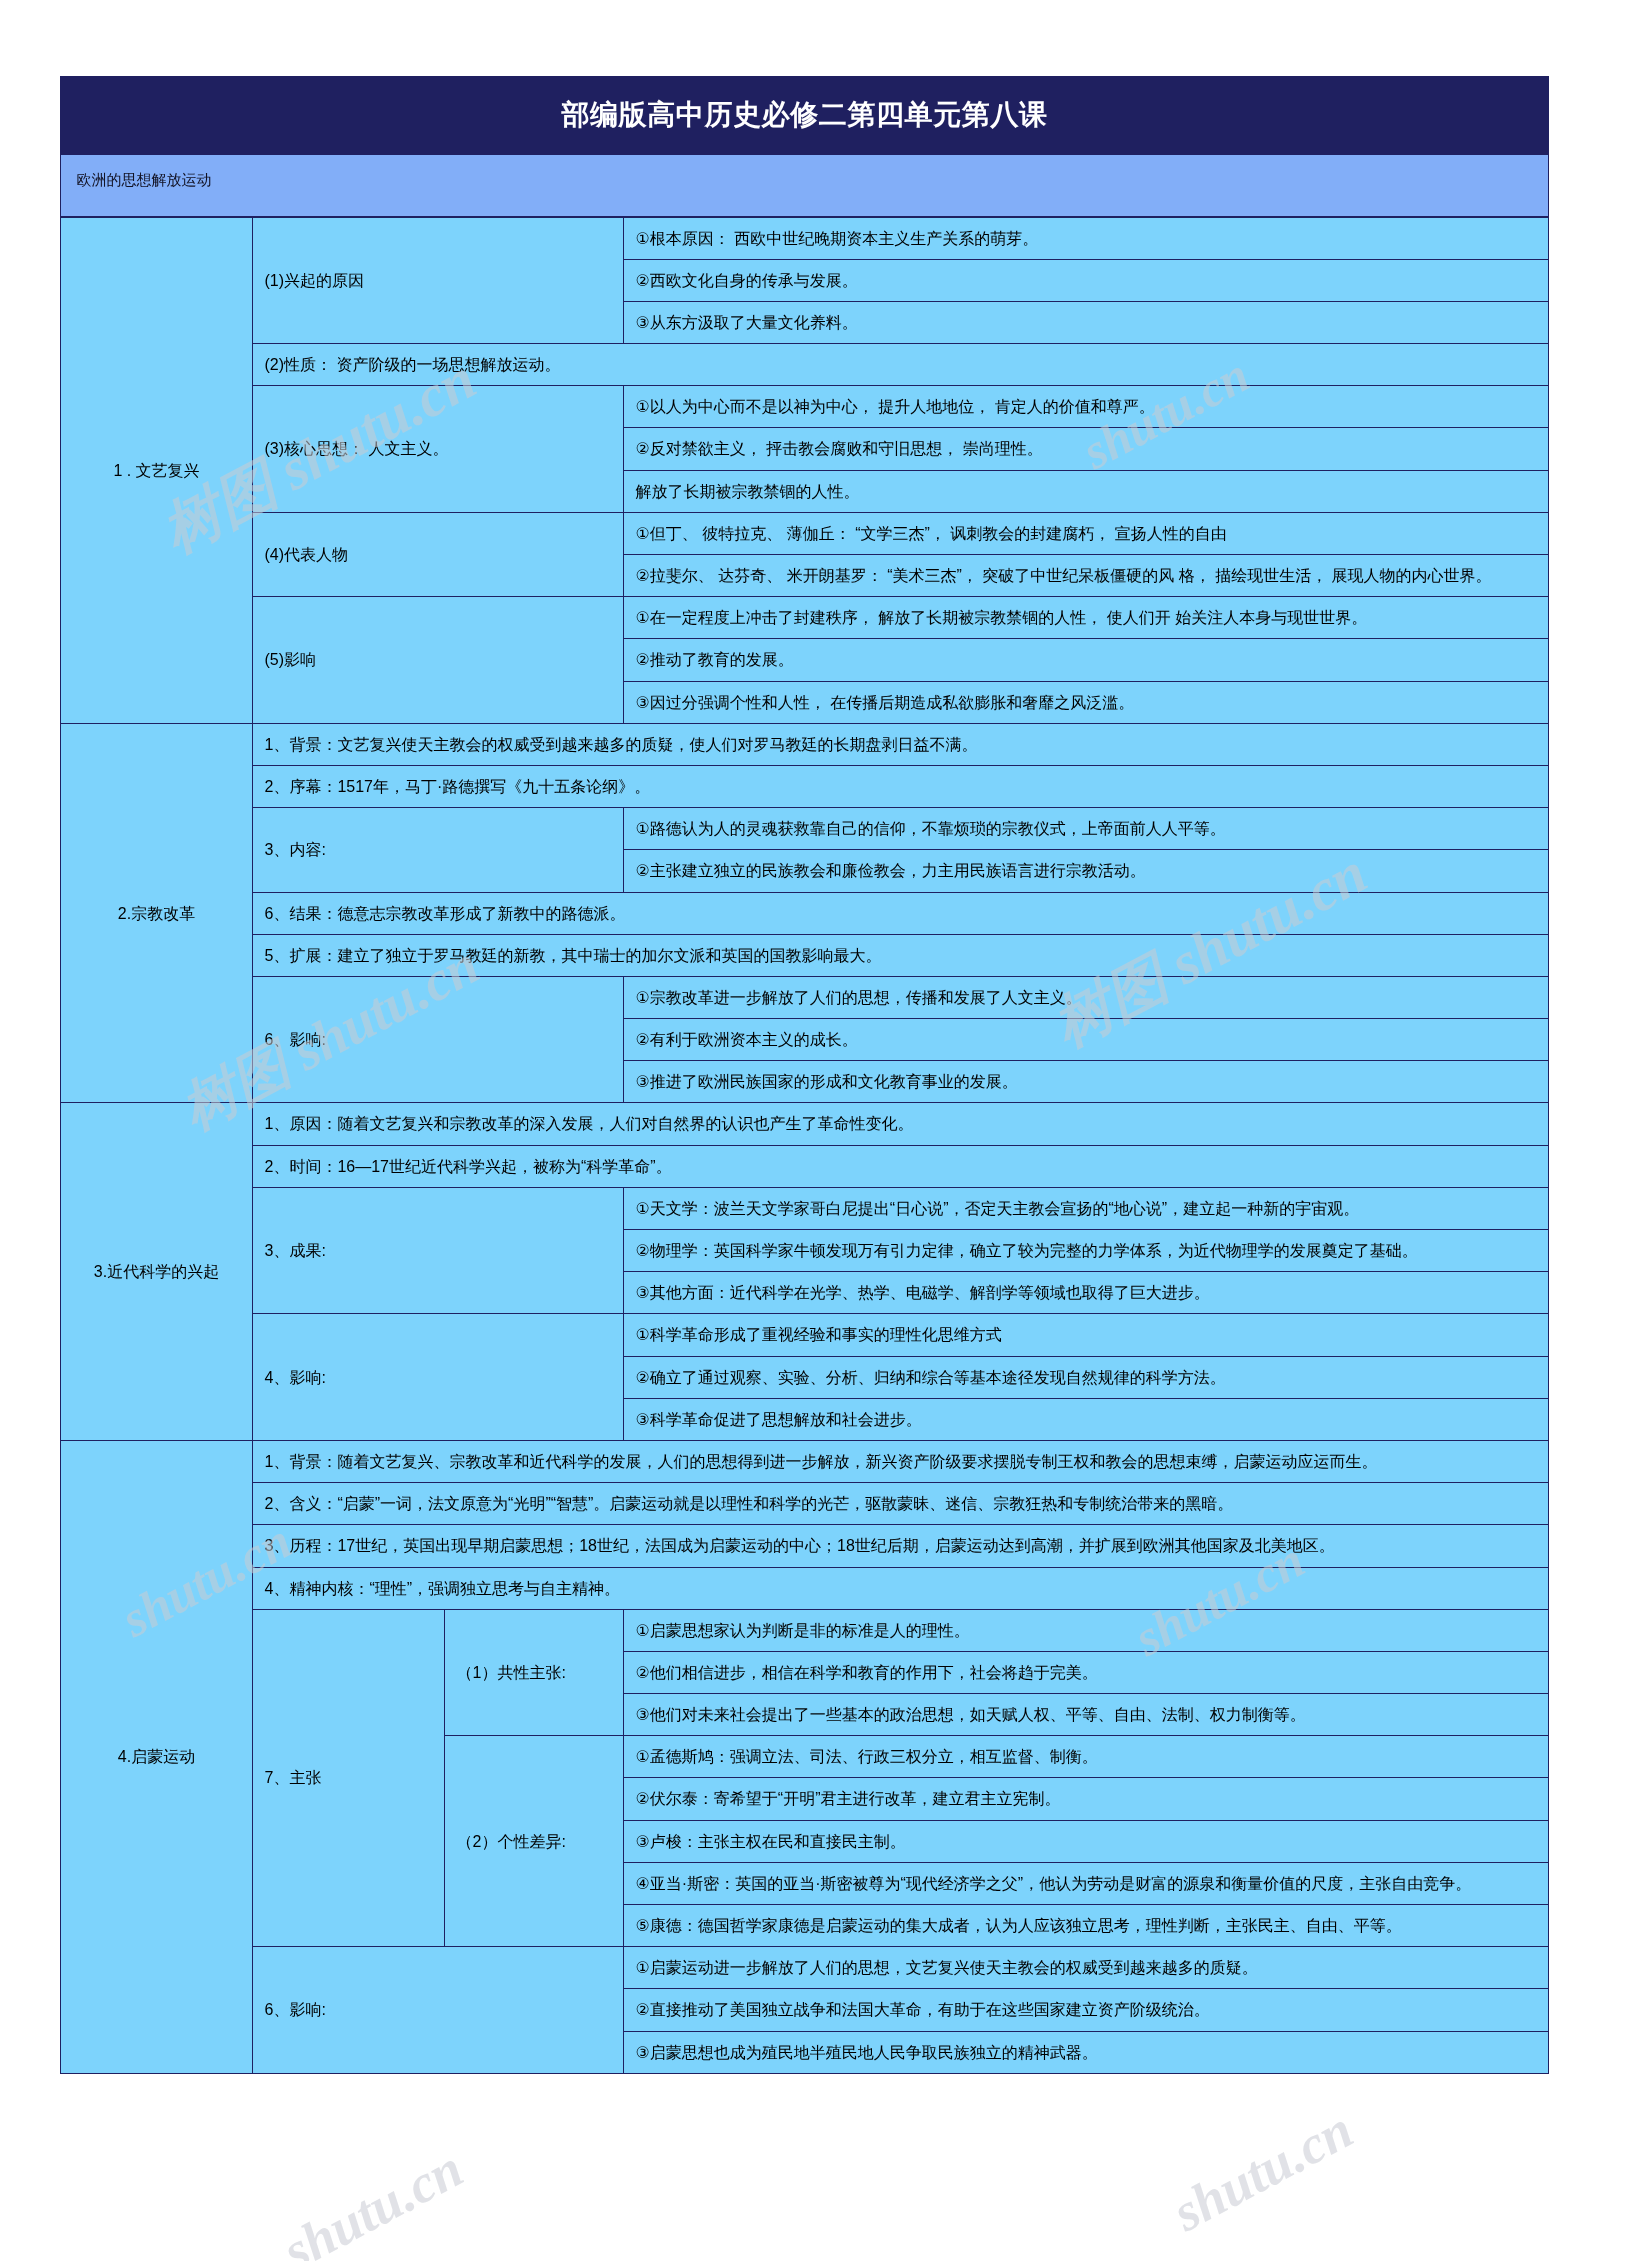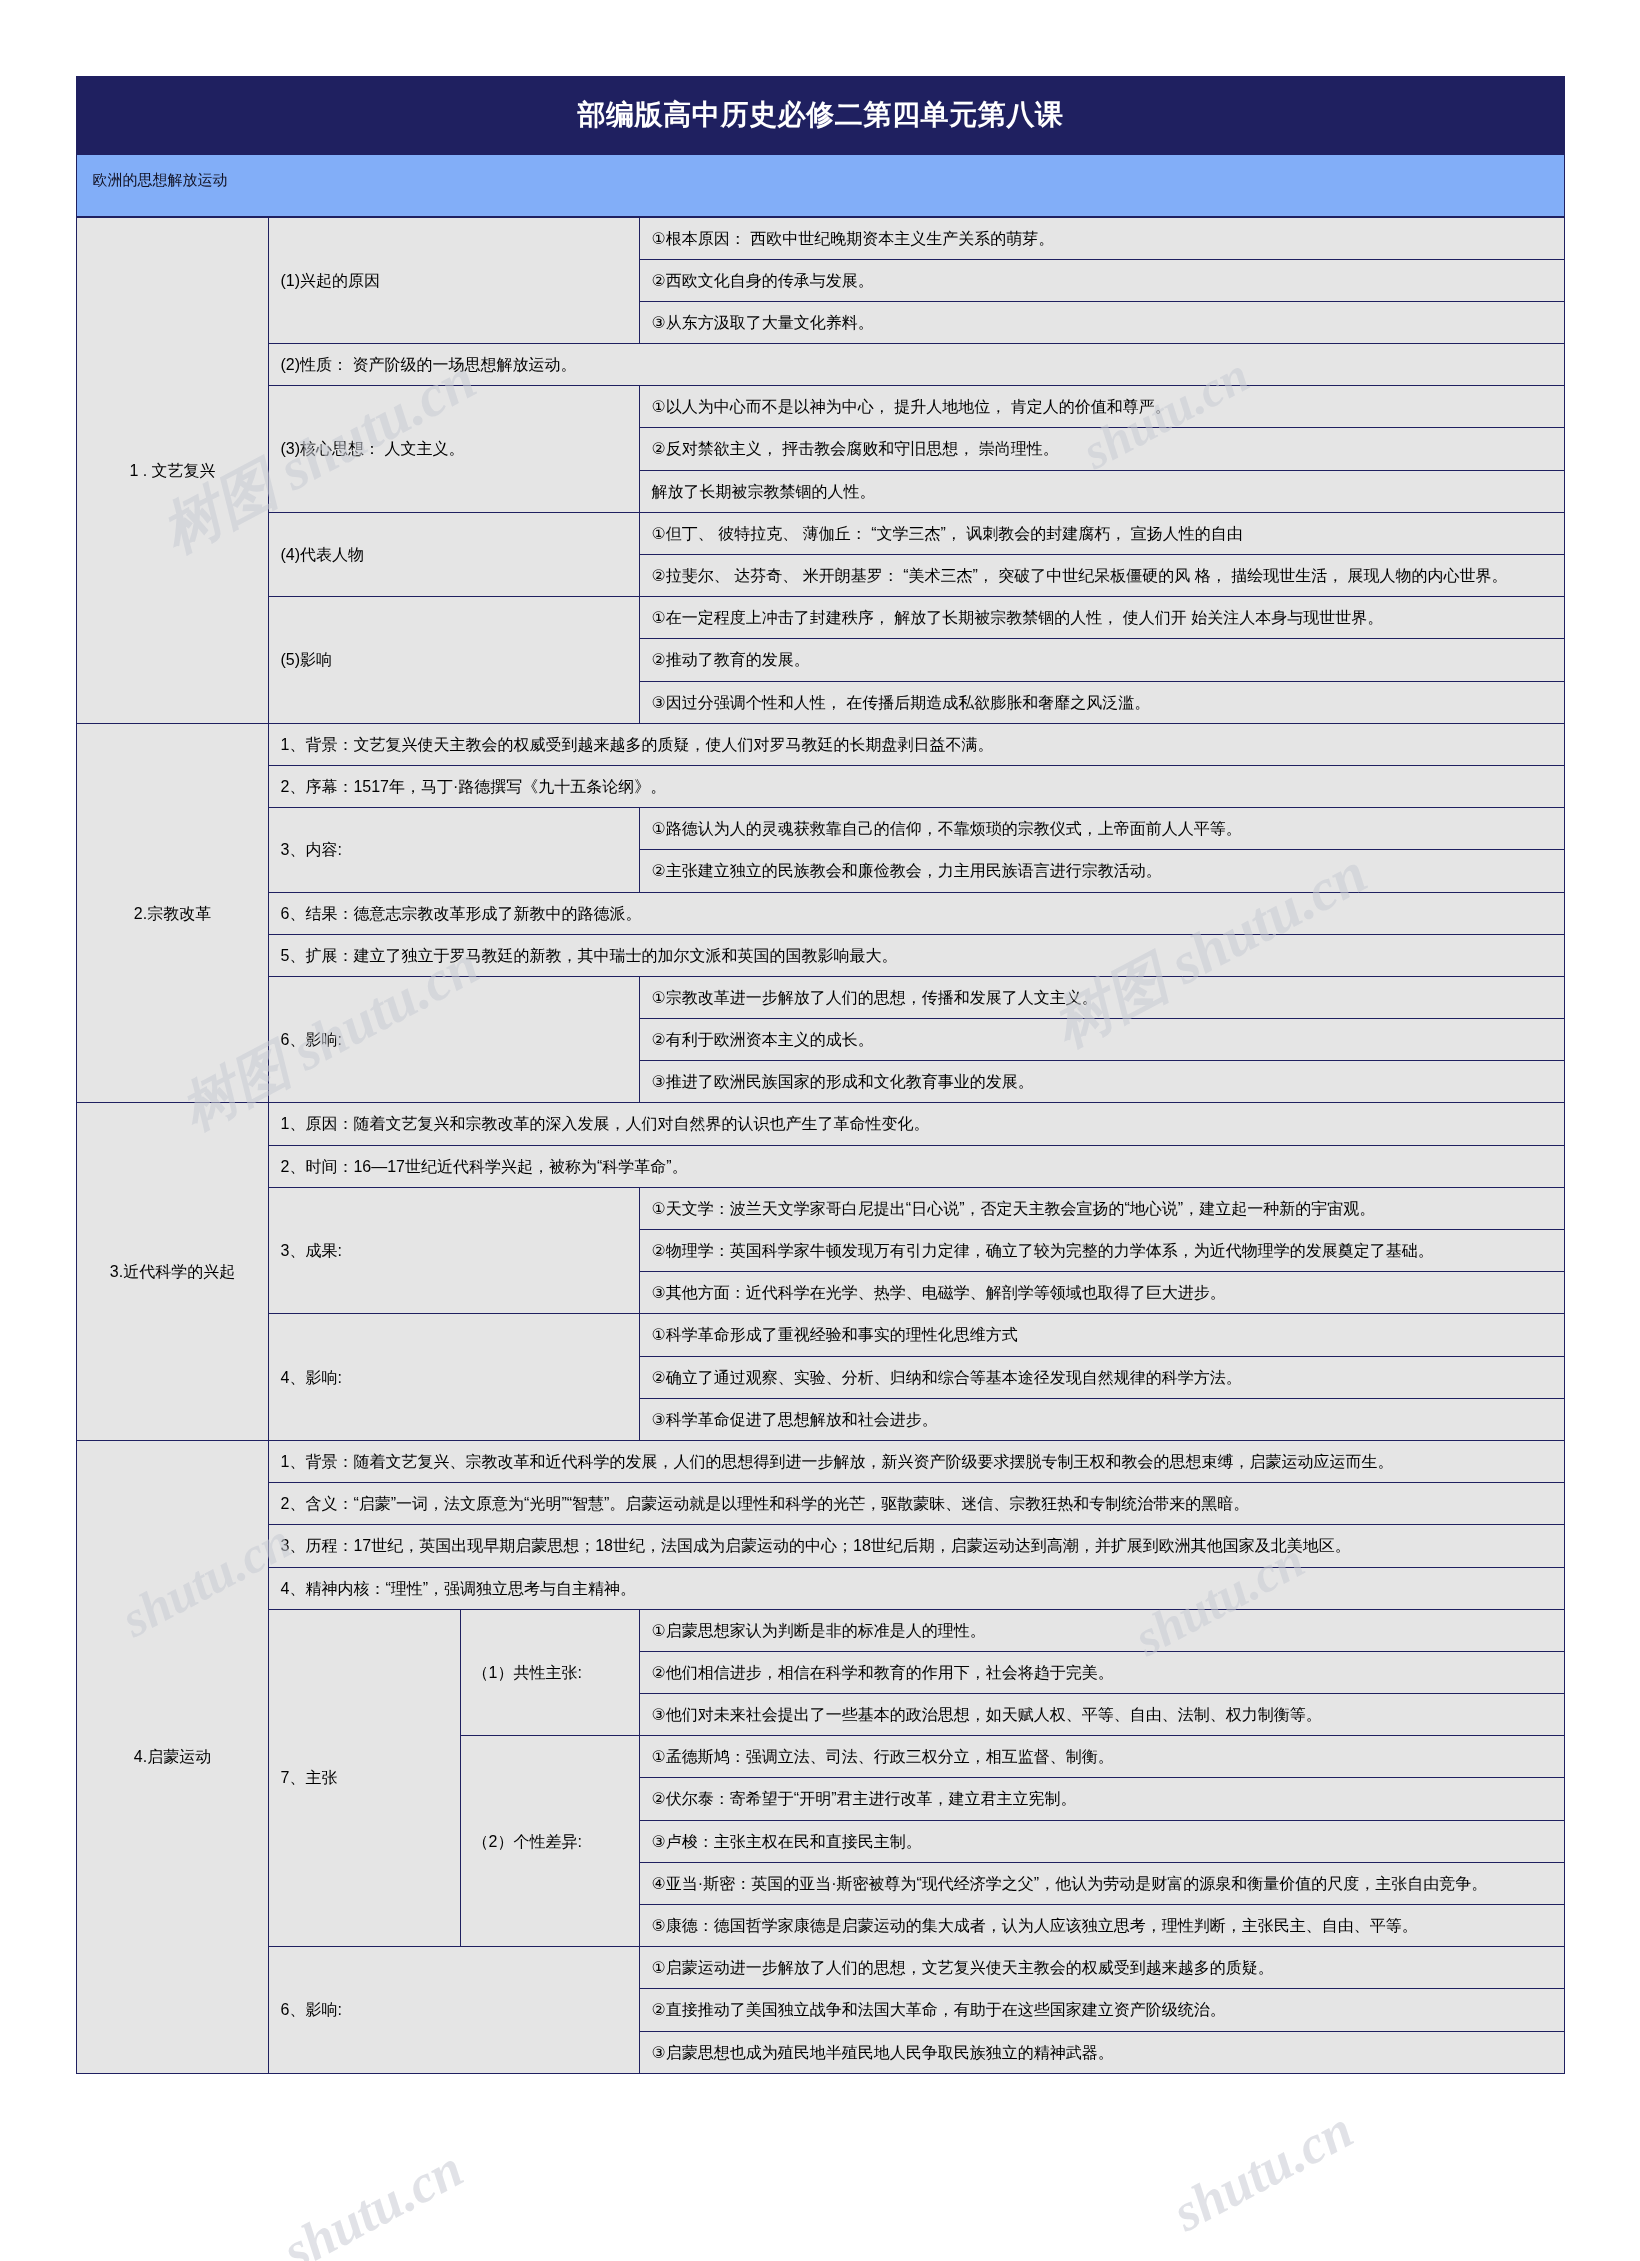--- a/index.html
+++ b/index.html
@@ -36,21 +36,21 @@
     font-style: italic;
     font-weight: 700;
     white-space: nowrap;
     transform-origin: center center;
   }
 
   
   .tbl-wrap {
     position: relative;
     z-index: 2;
-    margin: 76px 76px 0 76px;
+    margin: 76px 76px 0 60px;
     width: 1489px;
   }
 
   .title-bar {
     background: #1f2060;
     color: #ffffff;
     text-align: center;
     font-size: 28px;
     font-weight: 700;
     letter-spacing: 0.6px;
@@ -76,21 +76,21 @@
     table-layout: fixed;
     background: #ffffff;
   }
   table.grid td {
     border: 1.3px solid #1f2060;
     vertical-align: middle;
     font-size: 16px;
     line-height: 1.45;
     color: #000000;
     padding: 9px 11.5px;
-    background: #e5e5e5;
+    background: #7dd3fc;
     word-break: break-all;
   }
   td.sect {
     background: #82aef8;
     font-size: 20.5px;
     text-align: center;
     color: #111122;
     padding: 6.4px 3.8px;
   }
   td.lbl {

